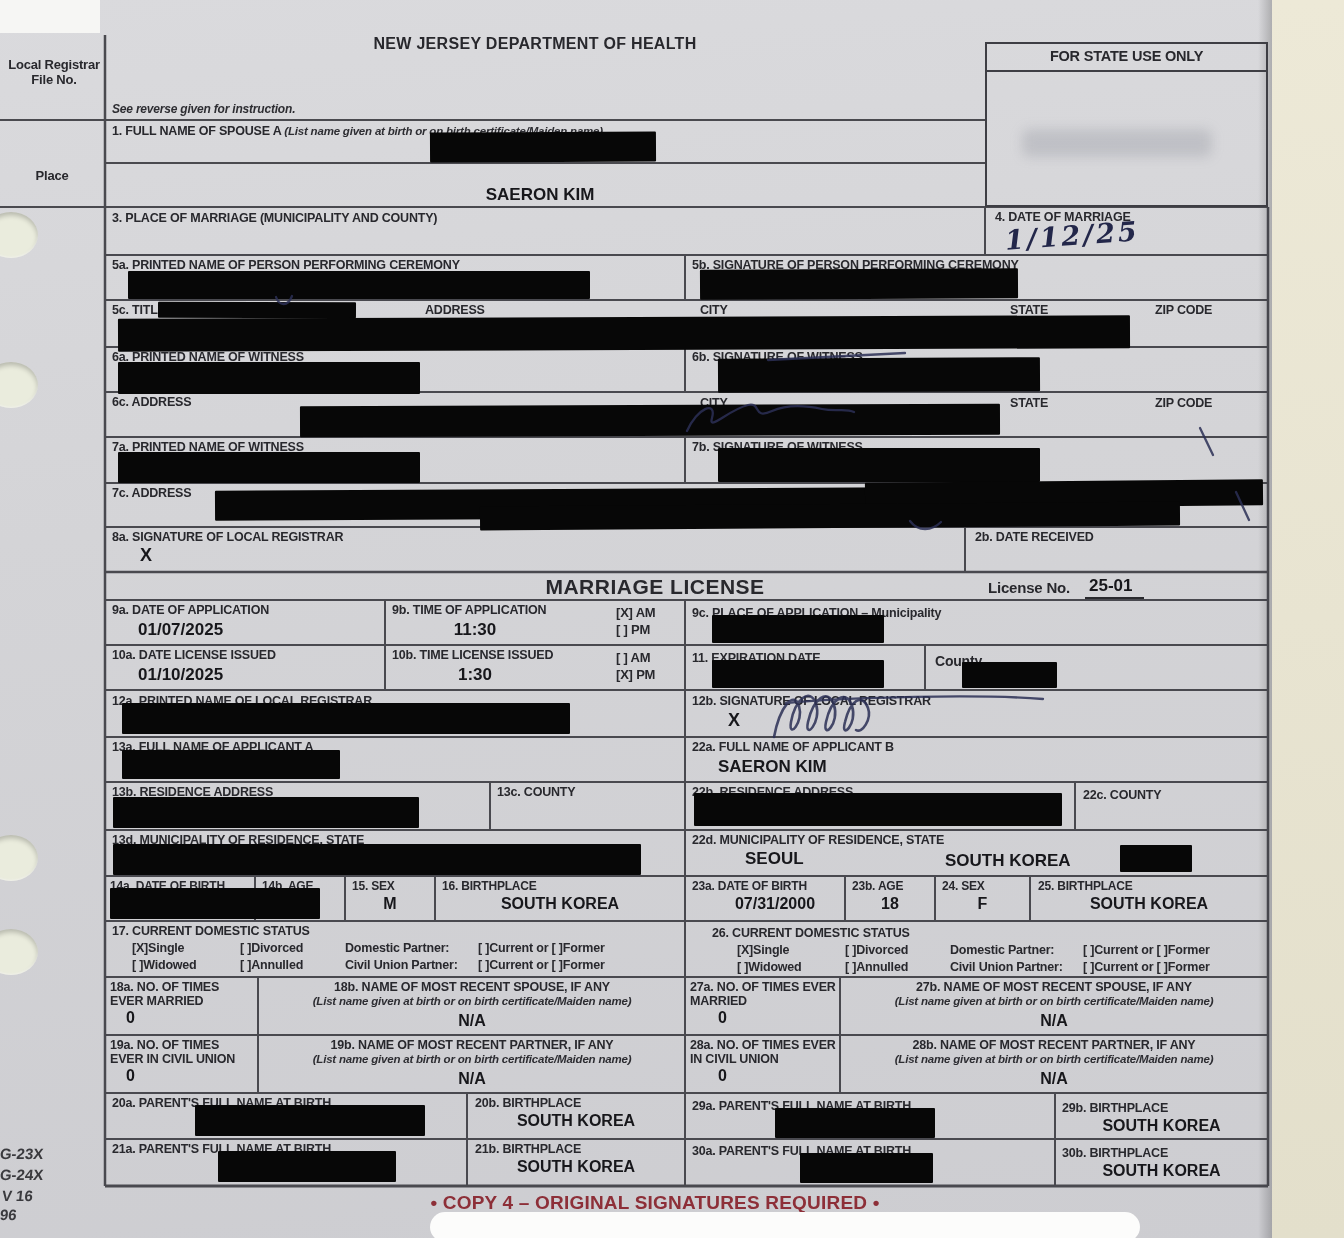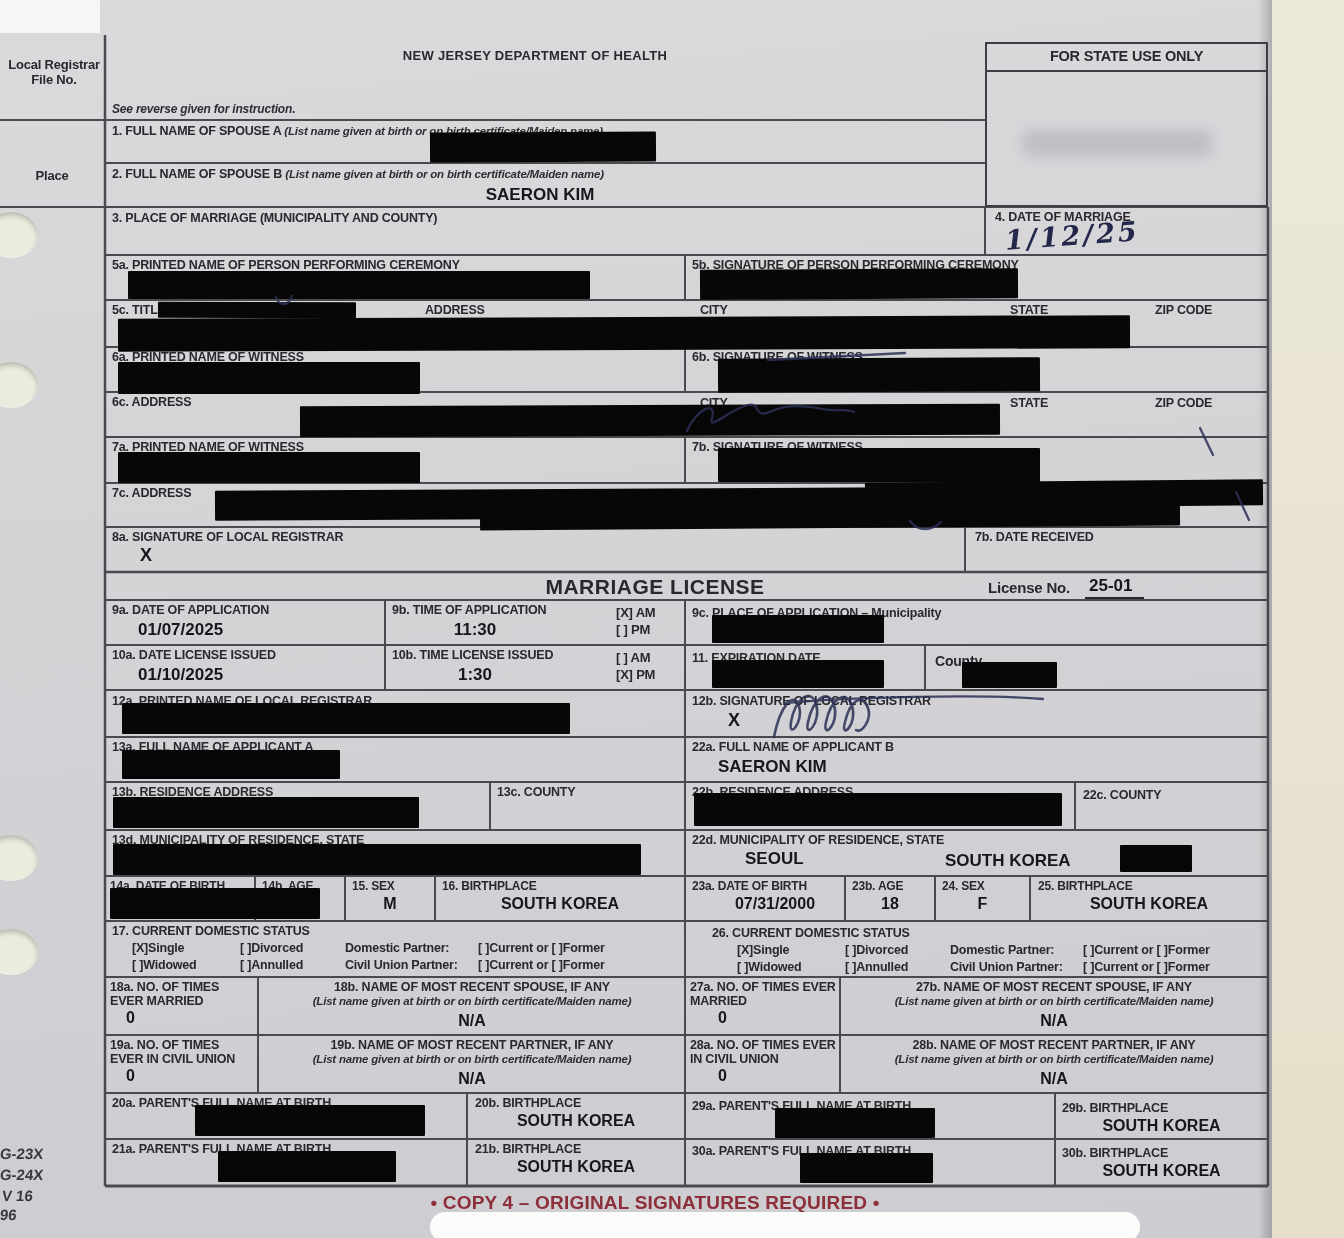--- a/index.html
+++ b/index.html
@@ -86,39 +86,35 @@
     <line x1="685" y1="977" x2="685" y2="1093"></line>
     <line x1="840" y1="977" x2="840" y2="1093"></line>
     <line x1="467" y1="1093" x2="467" y2="1186"></line>
     <line x1="685" y1="1093" x2="685" y2="1186"></line>
     <line x1="1055" y1="1093" x2="1055" y2="1186"></line>
   </svg>
 
   <div class="lbl lblw ctr" style="left:8px;top:58px;width:92px;font-size:13px;">Local Registrar File No.</div>
   <div class="lbl ctr" style="left:12px;top:168px;width:80px;font-size:13px;">Place</div>
 
-  <div class="lbl ctr" style="left:260px;top:48px;width:550px;font-size:13px;letter-spacing:.3px;">NEW JERSEY DEPARTMENT OF HEALTH</div>
+  <div class="lbl ctr" style="left:260px;top:35px;width:550px;font-size:16px;letter-spacing:.3px;">NEW JERSEY DEPARTMENT OF HEALTH</div>
   <div class="lbl hint" style="left:112px;top:102px;font-size:12px;">See reverse given for instruction.</div>
 
   <div class="abs" style="left:985px;top:42px;width:283px;height:165px;border:2px solid #3e3e44;box-sizing:border-box;">
     <div class="lbl ctr" style="left:0;top:4px;width:100%;font-size:14.5px;border-bottom:0;">FOR STATE USE ONLY</div>
     <div class="abs" style="left:0;top:26px;width:100%;height:2px;background:#3e3e44;"></div>
     <div class="abs" style="left:35px;top:85px;width:190px;height:28px;background:rgba(110,115,128,.22);filter:blur(6px);border-radius:8px;"></div>
   </div>
 
   <div class="lbl" style="left:112px;top:124px;">
     <span>1. FULL NAME OF SPOUSE A</span>
     <span class="hint">(List name given at birth or on birth certificate/Maiden name)</span>
   </div>
   <div class="redact" style="left:430px;top:132px;width:226px;height:30px;transform:rotate(-.3deg);"></div>
 
-  <div class="lbl" style="left:112px;top:167px;">
-    <span>2. FULL NAME OF SPOUSE B</span>
-    <span class="hint">(List name given at birth or on birth certificate/Maiden name)</span>
-  </div>
   <div class="val ctr" style="left:350px;top:185px;width:380px;font-size:17px;">SAERON KIM</div>
 
   <div class="lbl" style="left:112px;top:211px;">3. PLACE OF MARRIAGE (MUNICIPALITY AND COUNTY)</div>
   <div class="lbl" style="left:995px;top:210px;">4. DATE OF MARRIAGE</div>
   <div class="val hand" style="left:1005px;top:220px;font-size:27px;color:#23274a;letter-spacing:3px;transform:rotate(-4deg);">1/12/25</div>
 
   <div class="lbl" style="left:112px;top:258px;">5a. PRINTED NAME OF PERSON PERFORMING CEREMONY</div>
   <div class="lbl" style="left:692px;top:258px;">5b. SIGNATURE OF PERSON PERFORMING CEREMONY</div>
   <div class="redact" style="left:128px;top:271px;width:462px;height:28px;"></div>
   <div class="redact" style="left:700px;top:269px;width:318px;height:30px;transform:rotate(-.3deg);"></div>
@@ -147,21 +143,21 @@
   <div class="redact" style="left:118px;top:452px;width:302px;height:31px;"></div>
   <div class="redact" style="left:718px;top:448px;width:322px;height:34px;"></div>
 
   <div class="lbl" style="left:112px;top:486px;">7c. ADDRESS</div>
   <div class="redact" style="left:215px;top:489px;width:688px;height:30px;transform:rotate(-.3deg);"></div>
   <div class="redact" style="left:865px;top:481px;width:398px;height:26px;transform:rotate(-.5deg);"></div>
   <div class="redact" style="left:480px;top:504px;width:700px;height:24px;transform:rotate(-.4deg);"></div>
 
   <div class="lbl" style="left:112px;top:530px;">8a. SIGNATURE OF LOCAL REGISTRAR</div>
   <div class="val" style="left:140px;top:545px;font-size:18px;">X</div>
-  <div class="lbl" style="left:975px;top:530px;">7b. DATE RECEIVED</div>
+  <div class="lbl" style="left:975px;top:530px;">2b. DATE RECEIVED</div>
 
   <div class="lbl ctr" style="left:380px;top:575px;width:550px;font-size:21px;letter-spacing:.5px;">MARRIAGE LICENSE</div>
   <div class="lbl" style="left:988px;top:579px;font-size:15px;">License No.</div>
   <div class="val" style="left:1085px;top:576px;font-size:17px;border-bottom:2px solid #2a2a2e;padding:0 12px 1px 4px;">25-01</div>
 
   <div class="lbl" style="left:112px;top:603px;">9a. DATE OF APPLICATION</div>
   <div class="val" style="left:138px;top:620px;font-size:17px;">01/07/2025</div>
   <div class="lbl" style="left:392px;top:603px;">9b. TIME OF APPLICATION</div>
   <div class="val ctr" style="left:400px;top:620px;width:150px;font-size:17px;">11:30</div>
   <div class="lbl" style="left:616px;top:605px;font-size:13px;text-align:right;">[X] AM</div>

